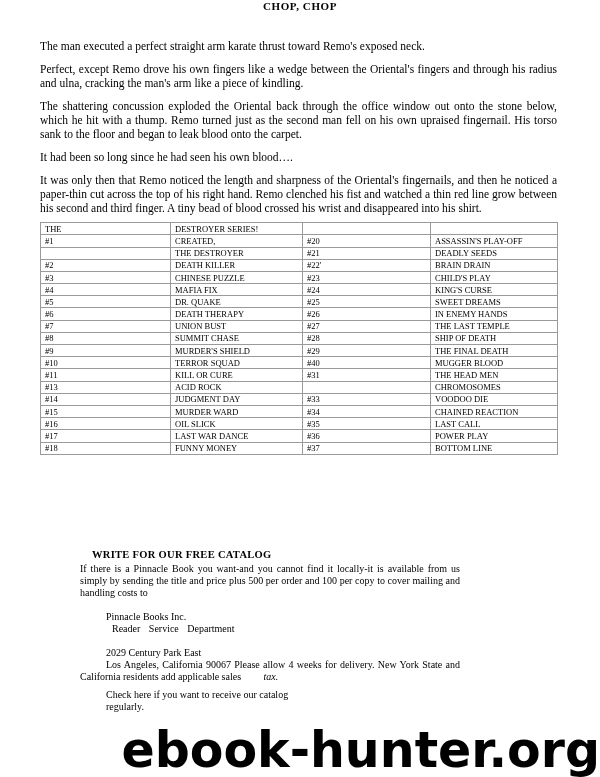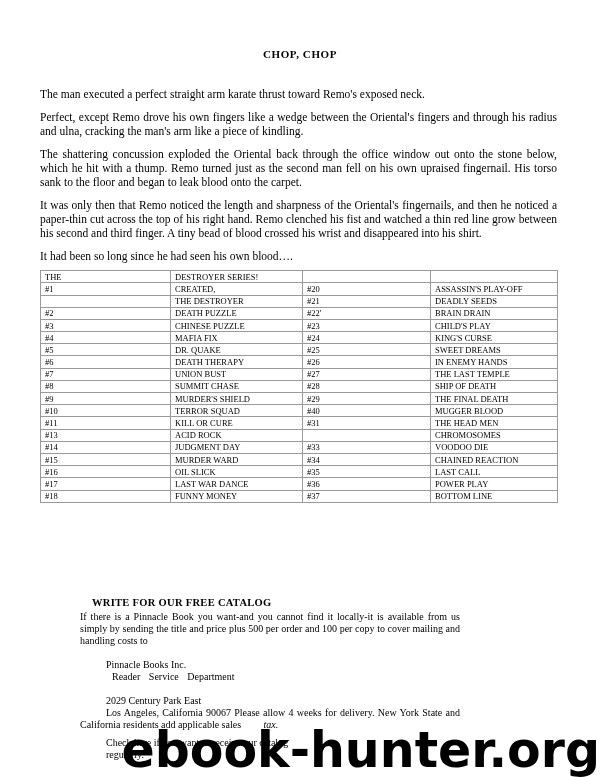--- a/index.html
+++ b/index.html
@@ -6,21 +6,20 @@
   html,body { background:#ffffff; }
   .page {
     position:relative;
     width:600px; height:777px;
     background:#ffffff;
     color:#000000;
     font-family:"Liberation Serif", serif;
     overflow:hidden;
   }
   .title {
-    padding-top:48px;
     text-align:center;
     font-size:11px;
     font-weight:bold;
     letter-spacing:0.6px;
   }
   .body-text {
     margin:27px 43px 0 40px;
     font-size:11.5px;
     line-height:1.22;
     text-align:justify;
@@ -82,22 +81,22 @@
 <body>
 
 <div class="page">
 
   <h1 class="title">CHOP, CHOP</h1>
 
   <div class="body-text">
     <p>The man executed a perfect straight arm karate thrust toward Remo's exposed neck.</p>
     <p>Perfect, except Remo drove his own fingers like a wedge between the Oriental's fingers and through his radius and ulna, cracking the man's arm like a piece of kindling.</p>
     <p>The shattering concussion exploded the Oriental back through the office window out onto the stone below, which he hit with a thump. Remo turned just as the second man fell on his own upraised fingernail. His torso sank to the floor and began to leak blood onto the carpet.</p>
+    <p>It had been so long since he had seen his own blood….</p>
     <p>It was only then that Remo noticed the length and sharpness of the Oriental's fingernails, and then he noticed a paper-thin cut across the top of his right hand. Remo clenched his fist and watched a thin red line grow between his second and third finger. A tiny bead of blood crossed his wrist and disappeared into his shirt.</p>
-    <p>It had been so long since he had seen his own blood….</p>
   </div>
 
   <table class="series-table">
     <colgroup>
       <col style="width:130px">
         <col style="width:132px">
         <col style="width:128px">
         <col style="width:127px">
     </colgroup>
     <tbody id="series-tbody">
@@ -114,21 +113,21 @@
           <td>ASSASSIN'S PLAY-OFF</td>
         </tr>
         <tr>
           <td></td>
           <td>THE DESTROYER</td>
           <td>#21</td>
           <td>DEADLY SEEDS</td>
         </tr>
         <tr>
           <td>#2</td>
-          <td>DEATH PUZZLE</td>
+          <td>DEATH KILLER</td>
           <td>#22'</td>
           <td>BRAIN DRAIN</td>
         </tr>
         <tr>
           <td>#3</td>
           <td>CHINESE PUZZLE</td>
           <td>#23</td>
           <td>CHILD'S PLAY</td>
         </tr>
         <tr>

